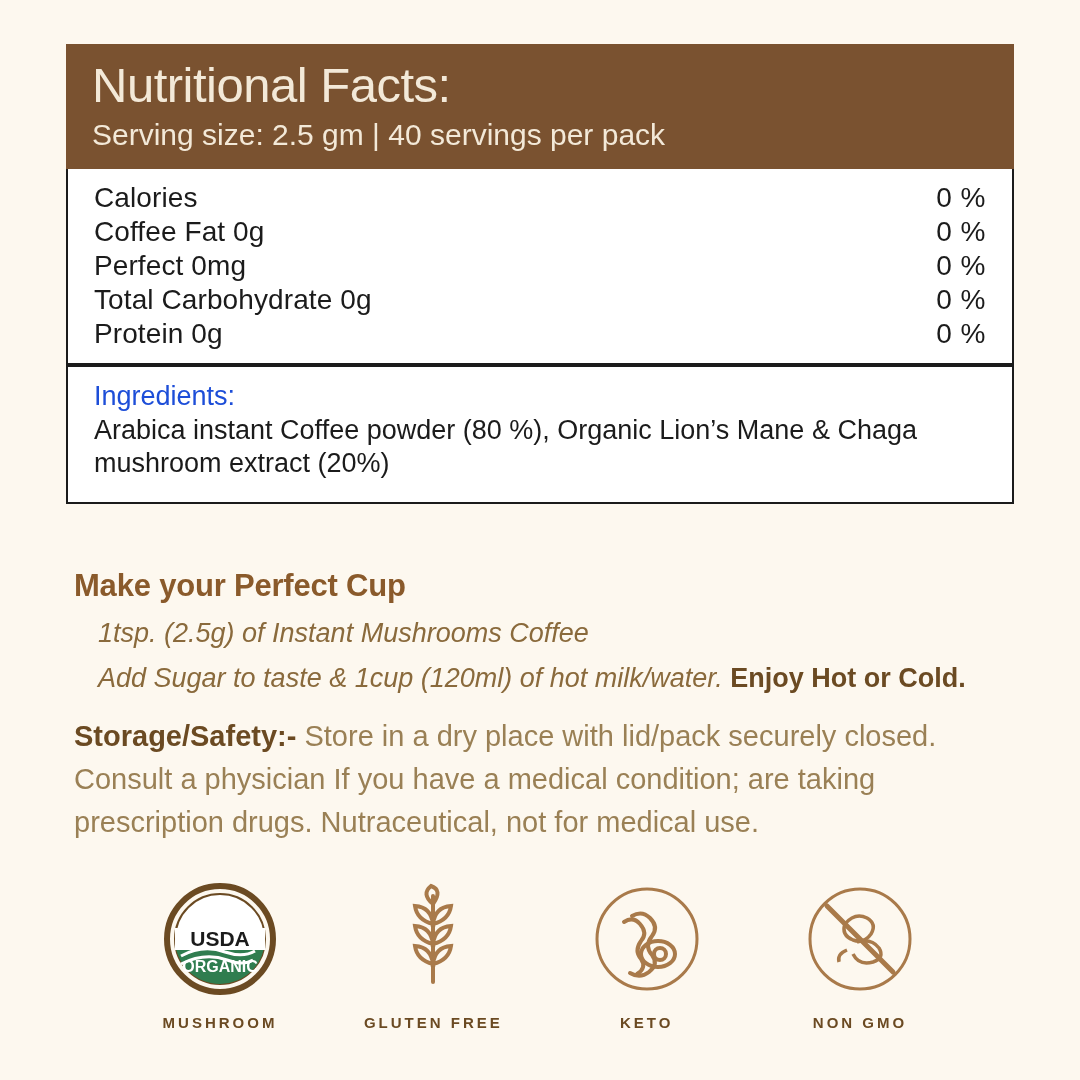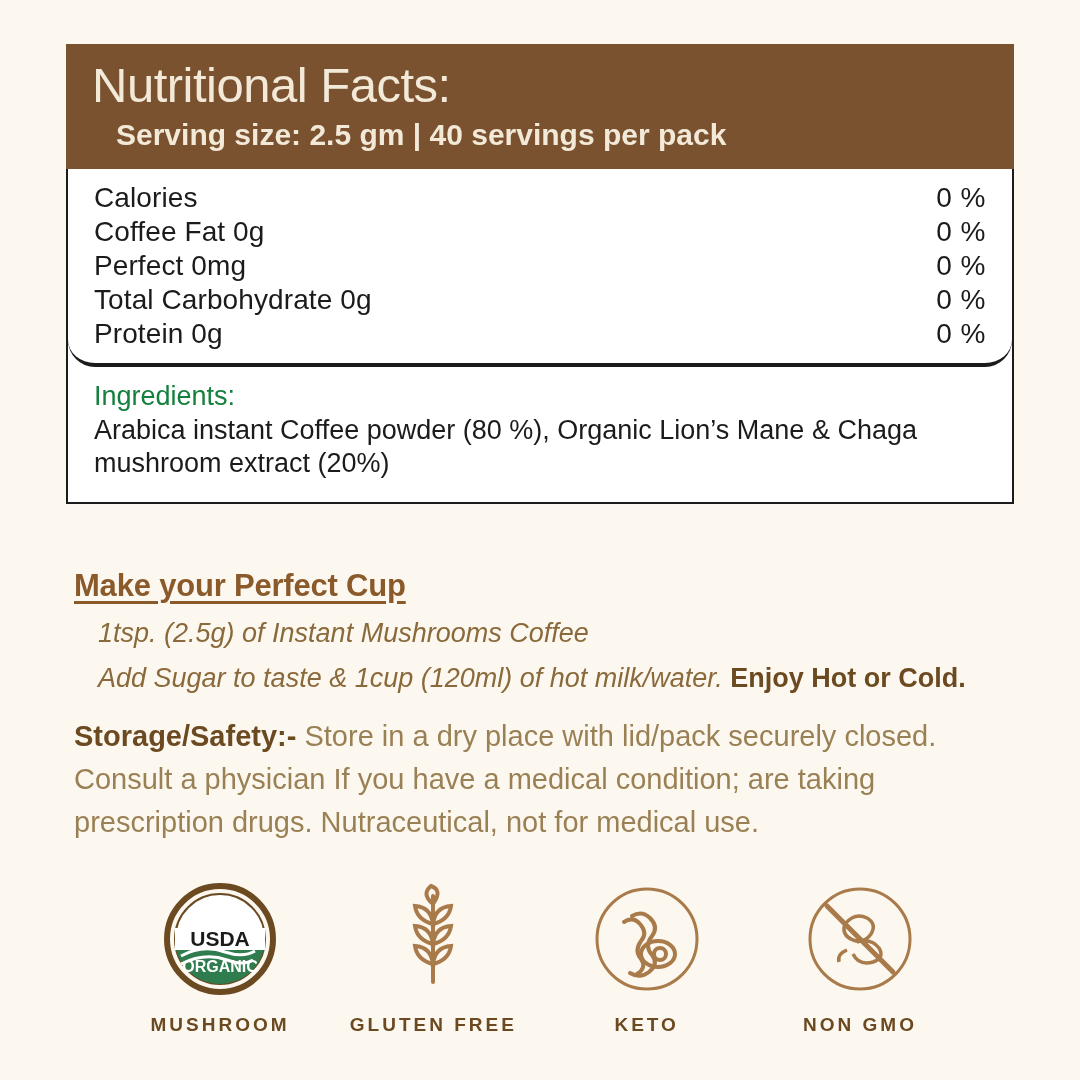--- a/index.html
+++ b/index.html
@@ -33,32 +33,30 @@
     line-height: 1.06;
     font-weight: 400;
     letter-spacing: -0.5px;
     color: #f3e9d8;
   }
   .panel-sub {
     font-size: 30px;
     line-height: 1.25;
     margin-top: 4px;
     color: #f3e9d8;
-    font-weight: 700;
-    margin-left: 24px;
+    font-weight: 400;
   }
   .panel-body {
     background: #ffffff;
     border: 2px solid #1b1b1b;
     border-top: none;
   }
   .facts {
     padding: 12px 26px 12px 26px;
     border-bottom: 4px solid #1b1b1b;
-    border-radius: 27px;
   }
   .fact-row {
     display: flex;
     justify-content: space-between;
     align-items: baseline;
     padding: 1px 0;
   }
   .fact-name {
     font-size: 28px;
     color: #1b1b1b;
@@ -67,41 +65,40 @@
   .fact-val {
     font-size: 28px;
     color: #1b1b1b;
     letter-spacing: 0.5px;
   }
   .ingredients {
     padding: 14px 26px 22px 26px;
   }
   .ing-label {
     font-size: 27px;
-    color: #15803d;
+    color: #1d4ed8;
     margin-bottom: 2px;
   }
   .ing-text {
     font-size: 27px;
     color: #1b1b1b;
     line-height: 1.22;
     max-width: 900px;
   }
 
   
   .brew {
     position: absolute;
     left: 74px; top: 568px;
     width: 940px;
   }
   .brew-title {
     font-size: 31px;
     color: #8a5a2b;
     font-weight: 700;
-    text-decoration: underline;
     text-underline-offset: 5px;
     letter-spacing: -0.2px;
   }
   .brew-line {
     font-size: 27px;
     color: #8a6a3c;
     font-style: italic;
     margin-top: 14px;
     padding-left: 24px;
   }
@@ -139,21 +136,21 @@
     display: flex;
     flex-direction: column;
     align-items: center;
   }
   .badge-ico {
     width: 118px; height: 118px;
     display: flex; align-items: center; justify-content: center;
   }
   .badge-label {
     margin-top: 16px;
-    font-size: 19px;
+    font-size: 15px;
     letter-spacing: 3px;
     color: #6b4a22;
     font-weight: 700;
   }
 </style>
 </head>
 <body>
 
 <div class="page">
 

